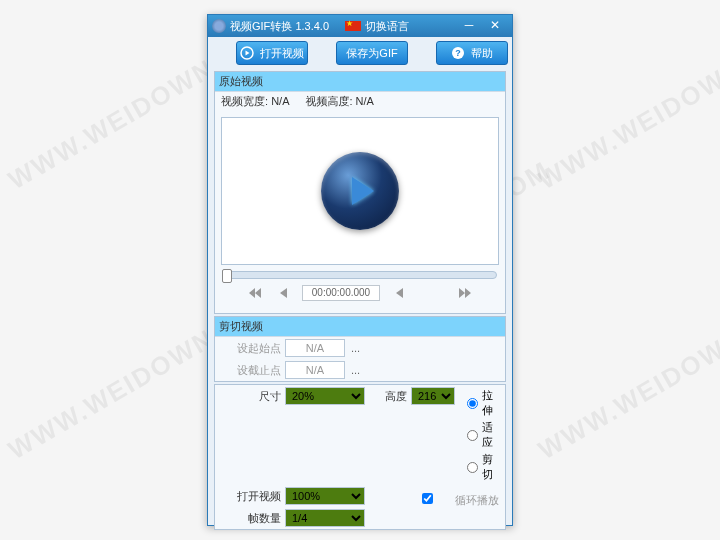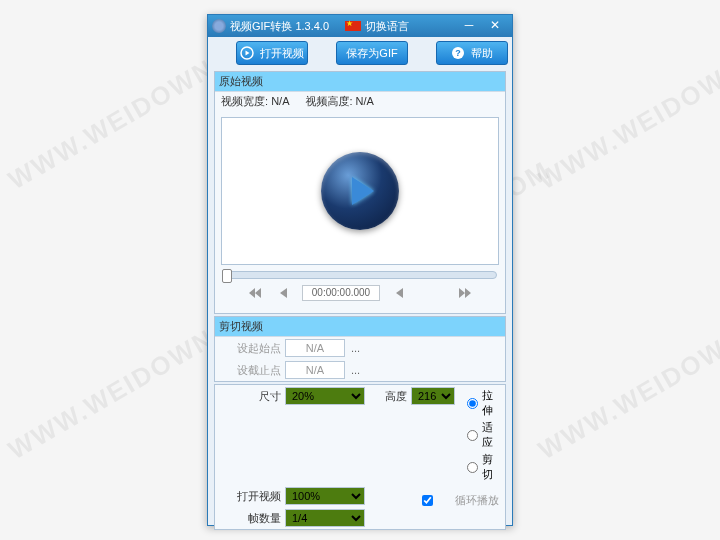--- a/index.html
+++ b/index.html
@@ -34,21 +34,21 @@
 .txt { height: 18px; border: 1px solid #b8c8d8; background: #fff; padding: 0 4px; font-size: 11px; color: #999; width: 60px; text-align: center; }
 .dots { color: #666; font-size: 11px; cursor: pointer; padding: 0 2px; }
 .sel { height: 18px; border: 1px solid #b8c8d8; background: #4d7c0f; font-size: 11px; padding: 0 2px; }
 .sel.w1 { width: 80px; }
 .sel.w2 { width: 44px; }
 .row2 { display: flex; align-items: flex-start; }
 .col-l { flex: 1; }
 .col-r { padding: 2px 6px; font-size: 11px; }
 .radio-row { display: flex; align-items: center; gap: 4px; padding: 1px 0; cursor: pointer; }
 .radio-row input { width: 11px; height: 11px; }
-.chk-row { display: flex; align-items: center; gap: 22px; padding-top: 6px; color: #999; font-size: 11px; }
+.chk-row { display: flex; align-items: flex-start; gap: 22px; padding-top: 6px; color: #999; font-size: 11px; }
 .chk-row input { width: 11px; height: 11px; }
 .watermark { position: absolute; color: rgba(0,0,0,0.06); font-size: 26px; font-weight: bold; transform: rotate(-30deg); pointer-events: none; letter-spacing: 2px; }
 </style>
 </head>
 <body>
 
 <div class="watermark" style="left:-10px;top:90px">WWW.WEIDOWN.COM</div>
 <div class="watermark" style="left:-10px;top:360px">WWW.WEIDOWN.COM</div>
 <div class="watermark" style="left:520px;top:90px">WWW.WEIDOWN.COM</div>
 <div class="watermark" style="left:520px;top:360px">WWW.WEIDOWN.COM</div>

